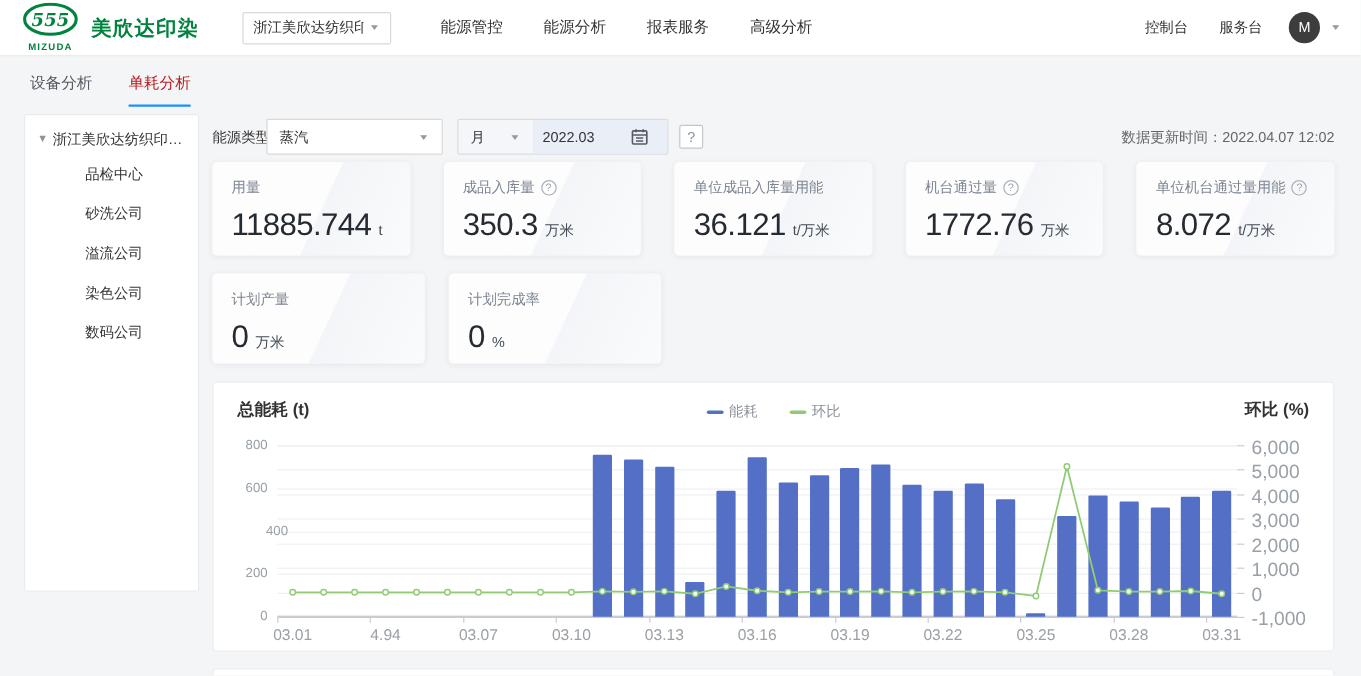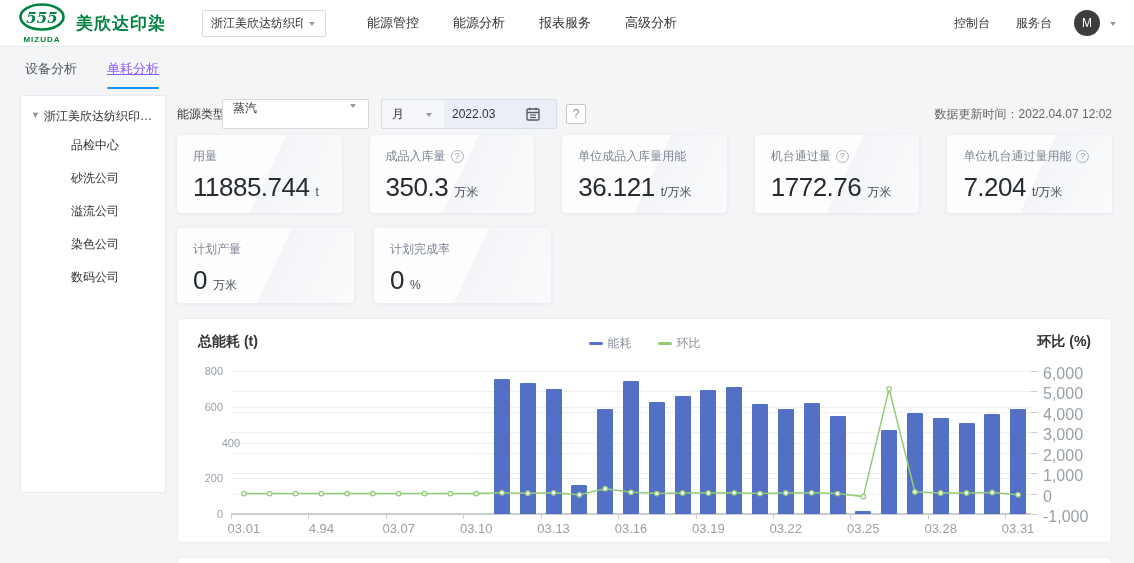--- a/index.html
+++ b/index.html
@@ -21,35 +21,35 @@
   .nav-item.active { color:#1890ff; }
   .nav-item.active::after { content:""; position:absolute; left:14px; right:14px; bottom:0; height:2px; background:#1890ff; }
   .hdr-right { margin-left:auto; display:flex; align-items:center; margin-right:16px; }
   .hdr-link { font-size:12px; color:#333; margin-left:26px; cursor:pointer; }
   .avatar { width:26px; height:26px; border-radius:50%; background:#3d3d3d; color:#fff; font-size:12px; display:flex; align-items:center; justify-content:center; margin-left:22px; cursor:pointer; }
   .hdr-caret { margin-left:8px; cursor:pointer; }
 
   
   .tabs { position:absolute; left:25px; top:60px; display:flex; }
   .tab { font-size:13px; color:#545a61; margin-right:30px; padding-bottom:11px; cursor:pointer; position:relative; }
-  .tab.active { color:#8b5cf6;text-decoration:underline; }
+  .tab.active { color:#b91c1c; }
   .tab.active::after { content:""; position:absolute; left:0; right:0; bottom:0; height:2px; background:#1890ff; border-radius:1px; }
 
   
   .sidebar { position:absolute; left:20px; top:95px; width:146px; height:398px; background:#fff; border:1px solid #e9ebee; border-radius:2px; padding:12px 6px 0 10px; }
   .tree-root { display:flex; align-items:flex-start; font-size:12px; color:#333; cursor:pointer; }
   .tree-caret { color:#8b959e; font-size:9px; margin:2px 4px 0 0; }
   .tree-root .txt { white-space:nowrap; overflow:hidden; text-overflow:ellipsis; width:118px; }
   .tree-children { margin:4px 0 0 40px; }
   .tree-item { font-size:12px; color:#333; height:33px; line-height:33px; cursor:pointer; white-space:nowrap; }
 
   
   .filter-row { position:absolute; left:177px; top:99px; width:935px; height:30px; }
   .filter-label { position:absolute; left:0; top:0; line-height:30px; font-size:12px; color:#333; }
-  .select-box { position:absolute; left:45px; top:0; width:147px; height:30px; background:#fff; border:1px solid #d9d9d9; border-radius:2px; display:flex; align-items:flex-start; padding:0 10px; font-size:12px; cursor:pointer; }
+  .select-box { position:absolute; left:45px; top:0; width:147px; height:30px; background:#fff; border:1px solid #d9d9d9; border-radius:2px; display:flex; align-items:center; padding:0 10px; font-size:12px; cursor:pointer; }
   .select-box .txt { flex:1; }
   .date-group { position:absolute; left:204px; top:0; width:176px; height:30px; background:#f4f6fa; border:1px solid #d9dce3; border-radius:2px; display:flex; align-items:center; font-size:12px; cursor:pointer; }
   .date-period { display:flex; align-items:center; padding:0 10px; width:62px; }
   .date-period .txt { flex:1; }
   .date-value { flex:1; height:28px; background:#eaeef7; display:flex; align-items:center; padding:0 8px; color:#333; }
   .cal-icon { margin:0 8px 0 auto; display:flex; }
   .help-btn { position:absolute; left:389px; top:5px; width:20px; height:20px; border:1px solid #c3c7cc; border-radius:2px; background:#fff; color:#8b9298; font-size:12px; text-align:center; line-height:18px; cursor:pointer; }
   .update-time { position:absolute; right:0; top:0; line-height:30px; font-size:12px; color:#666; }
 
   
@@ -192,21 +192,21 @@
       <div class="stat-card">
         <div class="stat-label">机台通过量<span class="q-icon">?</span></div>
         <div class="stat-value-row">
           <span class="stat-value">1772.76</span>
           <span class="stat-unit">万米</span>
         </div>
       </div>
       <div class="stat-card">
         <div class="stat-label">单位机台通过量用能<span class="q-icon">?</span></div>
         <div class="stat-value-row">
-          <span class="stat-value">7.204</span>
+          <span class="stat-value">8.072</span>
           <span class="stat-unit">t/万米</span>
         </div>
       </div>
     </div>
   <div class="cards-row2" id="cards-row2">
       <div class="stat-card">
         <div class="stat-label">计划产量</div>
         <div class="stat-value-row">
           <span class="stat-value">0</span>
           <span class="stat-unit">万米</span>

